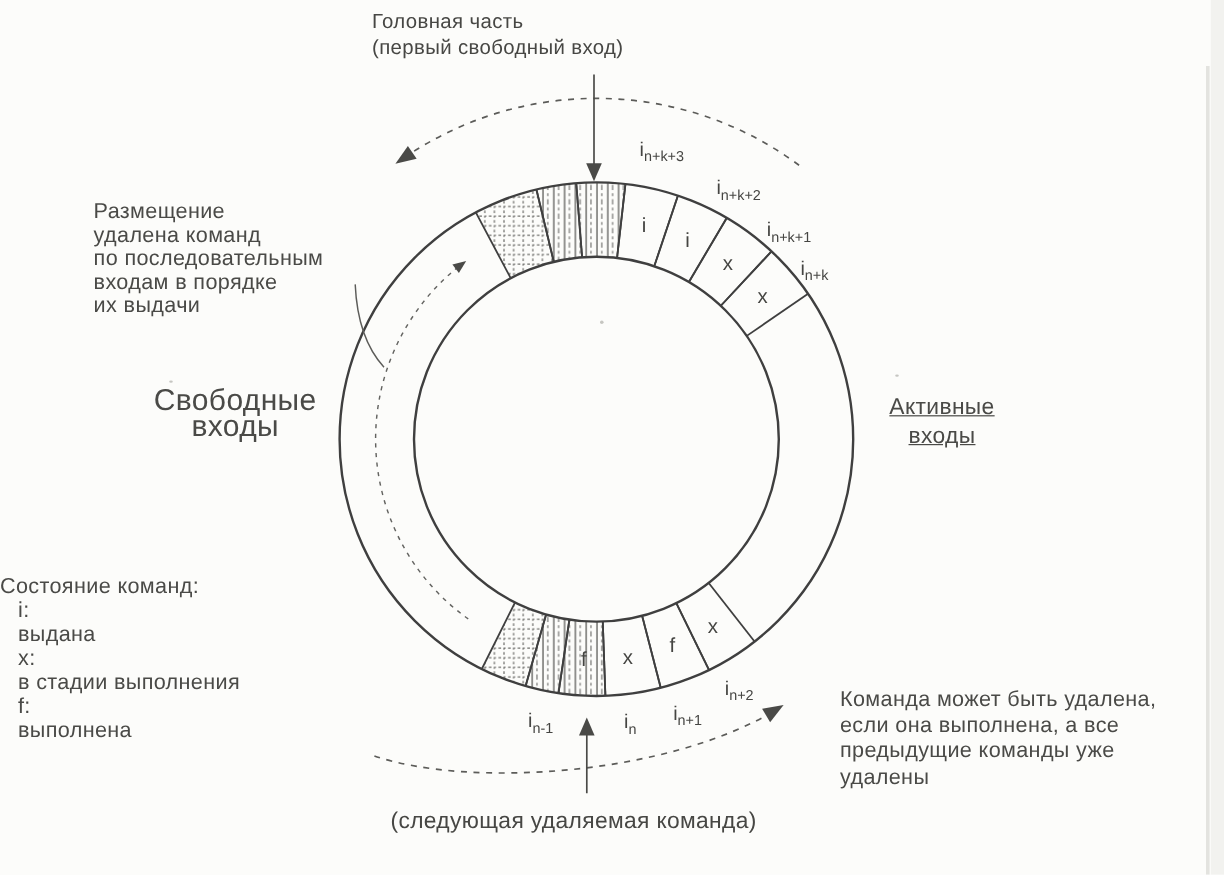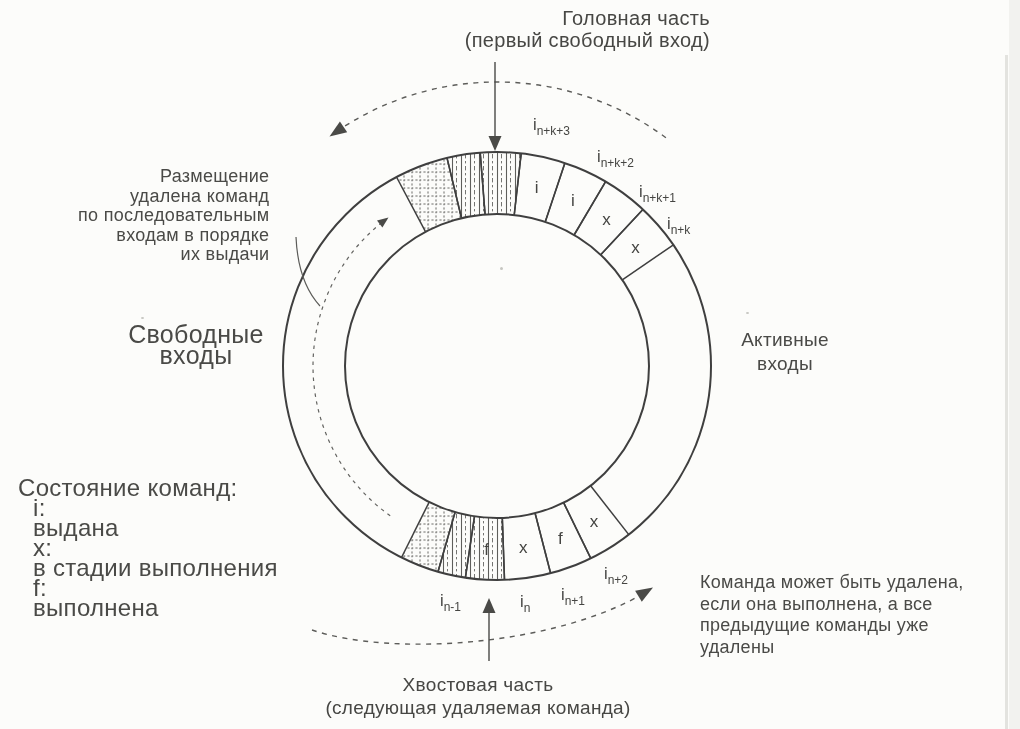--- a/index.html
+++ b/index.html
@@ -6,25 +6,25 @@
   body{background:#ffffff;}
   #stage{
     position:relative;width:1020px;height:729px;overflow:hidden;
     background:#fcfcfa;
     font-family:"Liberation Sans", sans-serif;
     color:#4a4a47;
   }
   #ring-svg{position:absolute;left:0;top:0;width:1020px;height:729px;}
   .note{position:absolute;font-size:18px;line-height:20px;letter-spacing:.3px;}
   .note span{display:block;}
-  #head-label{left:310px;top:7px;width:400px;text-align:right;font-size:20px;line-height:22px;color:#474744;}
-  #placement-note{left:78px;top:167px;line-height:19.5px;text-align:right;}
+  #head-label{left:310px;top:7px;width:400px;text-align:left;font-size:17px;line-height:22px;color:#474744;}
+  #placement-note{left:78px;top:167px;line-height:19.5px;}
   #free-label{left:116px;top:324px;width:160px;text-align:center;font-size:25px;line-height:21px;}
-  #active-label{left:700px;top:328px;width:170px;text-align:center;font-size:19px;line-height:24px;}
-  #states-legend{left:18px;top:478px;font-size:24px;line-height:20px;}
+  #active-label{left:700px;top:328px;width:170px;text-align:center;font-size:19px;line-height:24px;text-decoration:underline;}
+  #states-legend{left:0;top:478px;font-size:18px;line-height:20px;}
   #states-legend .row{padding-left:15px;}
   #states-legend .skey{display:inline-block;width:22px;}
   #removal-note{left:700px;top:544px;line-height:21.5px;margin-top:28px;}
   #tail-label{left:248px;top:673px;width:460px;text-align:center;font-size:19px;line-height:23px;color:#474744;}
   
   #edge-band{position:absolute;left:1009px;top:0;width:11px;height:729px;background:#f2f2ef;}
   #edge-line{position:absolute;left:1005px;top:55px;width:3px;height:674px;background:#e3e3df;}
   .speck{position:absolute;border-radius:50%;background:#c6c6c1;}
 </style>
 </head>
@@ -136,21 +136,20 @@
   </div>
 
   <div class="note" id="removal-note">
     <span>Команда может быть удалена,</span>
     <span>если она выполнена, а все</span>
     <span>предыдущие команды уже</span>
     <span>удалены</span>
   </div>
 
   <div class="note" id="tail-label">
-    <span>Хвостовая часть</span>
     <span>(следующая удаляемая команда)</span>
   </div>
 
   <div id="edge-band"></div>
   <div id="edge-line"></div>
   <div class="speck" style="left:500px;top:267px;width:3px;height:3px;"></div>
   <div class="speck" style="left:746px;top:312px;width:3px;height:2px;"></div>
   <div class="speck" style="left:141px;top:317px;width:3px;height:2px;"></div>
 
 </div>

